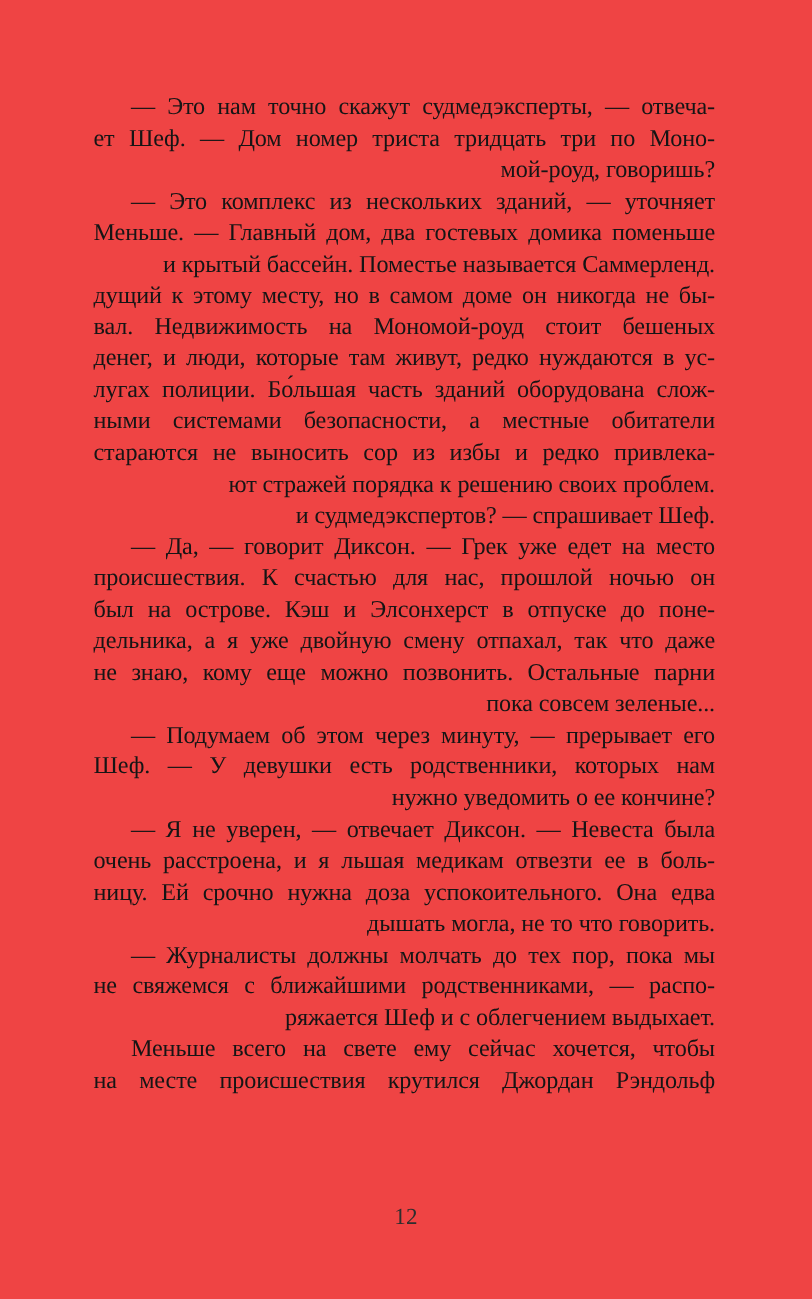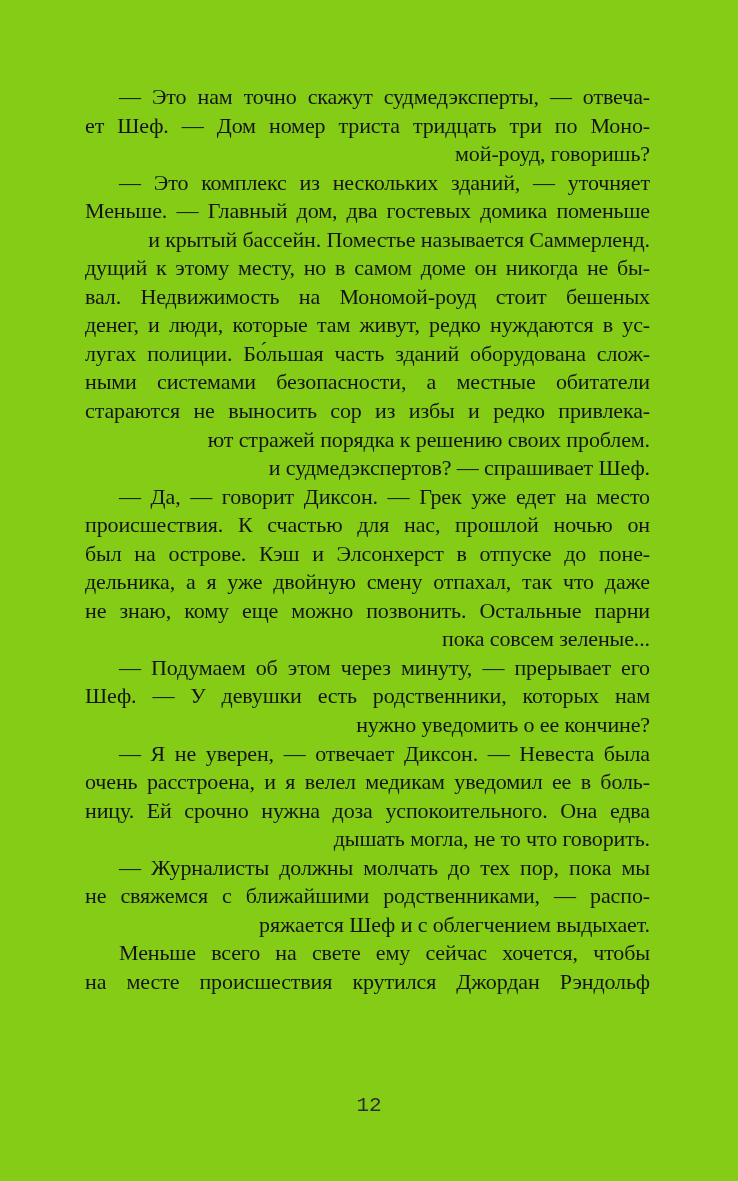--- a/index.html
+++ b/index.html
@@ -4,21 +4,21 @@
 <style>
   html, body {
     margin: 0;
     padding: 0;
     background: #ffffff;
   }
   .page {
     position: relative;
     width: 738px;
     height: 1181px;
-    background: #84cc16;
+    background: #ef4444;
     overflow: hidden;
     font-family: "Liberation Serif", serif;
   }
   .text-block {
     position: absolute;
     left: 85px;
     top: 83px;
     width: 565px;
     font-size: 22px;
     line-height: 28.55px;
@@ -35,21 +35,21 @@
   }
   .line.indent {
     text-indent: 34px;
   }
   .page-number {
     position: absolute;
     left: 0;
     top: 1094px;
     width: 738px;
     text-align: center;
-    font-family: Liberation Mono, monospace;
+    font-family: Liberation Serif, serif;
     font-size: 21px;
     font-weight: 400;
     color: #2e2e2e;
   }
 </style>
 </head>
 <body>
 
 <div class="page">
   <div class="text-block">
@@ -70,21 +70,21 @@
       <div class="line indent just">— Да, — говорит Диксон. — Грек уже едет на место</div>
       <div class="line just">происшествия. К счастью для нас, прошлой ночью он</div>
       <div class="line just">был на острове. Кэш и Элсонхерст в отпуске до поне-</div>
       <div class="line just">дельника, а я уже двойную смену отпахал, так что даже</div>
       <div class="line just">не знаю, кому еще можно позвонить. Остальные парни</div>
       <div class="line">пока совсем зеленые...</div>
       <div class="line indent just">— Подумаем об этом через минуту, — прерывает его</div>
       <div class="line just">Шеф. — У девушки есть родственники, которых нам</div>
       <div class="line">нужно уведомить о ее кончине?</div>
       <div class="line indent just">— Я не уверен, — отвечает Диксон. — Невеста была</div>
-      <div class="line just">очень расстроена, и я велел медикам уведомил ее в боль-</div>
+      <div class="line just">очень расстроена, и я льшая медикам отвезти ее в боль-</div>
       <div class="line just">ницу. Ей срочно нужна доза успокоительного. Она едва</div>
       <div class="line">дышать могла, не то что говорить.</div>
       <div class="line indent just">— Журналисты должны молчать до тех пор, пока мы</div>
       <div class="line just">не свяжемся с ближайшими родственниками, — распо-</div>
       <div class="line">ряжается Шеф и с облегчением выдыхает.</div>
       <div class="line indent just">Меньше всего на свете ему сейчас хочется, чтобы</div>
       <div class="line just">на месте происшествия крутился Джордан Рэндольф</div>
     </div>
   <div class="page-number">12</div>
 </div>

